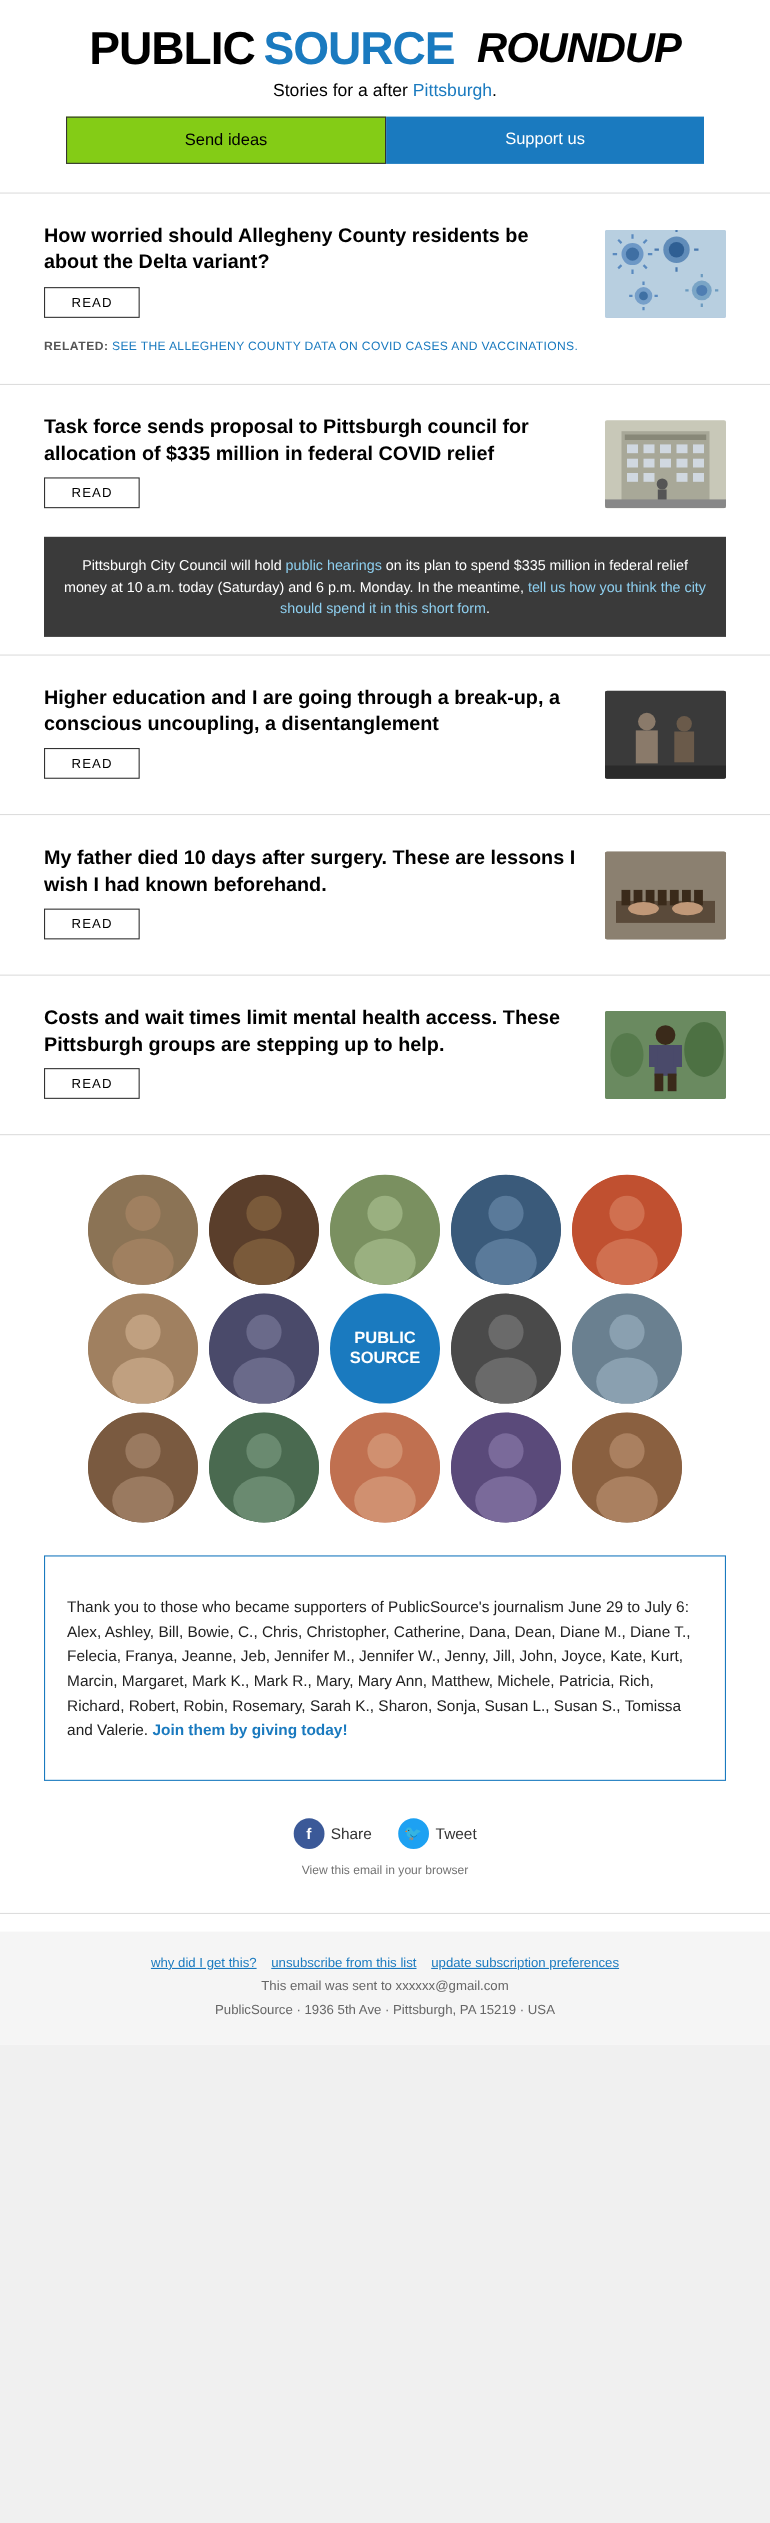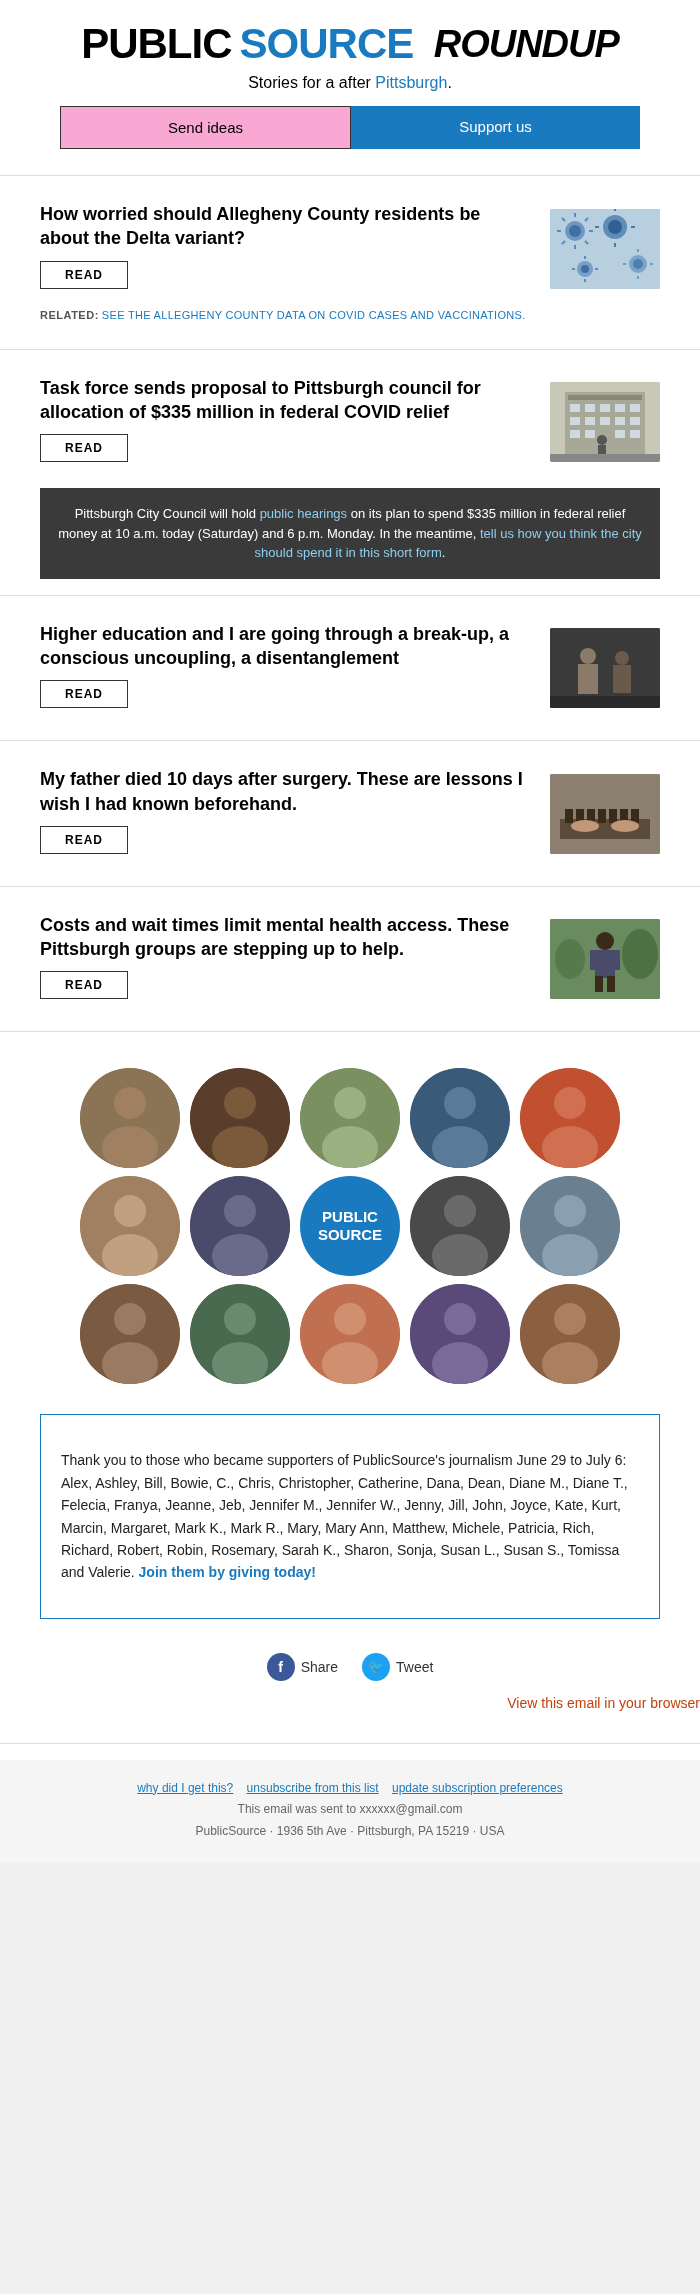--- a/index.html
+++ b/index.html
@@ -59,21 +59,21 @@
     }
     .nav-buttons {
       display: flex;
       border: none;
       margin: 0 40px;
     }
     .nav-btn-send {
       flex: 1;
       padding: 12px;
       border: 1.5px solid #333;
-      background: #f9a8d4;
+      background: #84cc16;
       font-size: 15px;
       cursor: pointer;
       text-align: center;
     }
     .nav-btn-support {
       flex: 1;
       padding: 12px;
       border: none;
       background: #1a7abf;
       color: #fff;
@@ -109,21 +109,21 @@
     }
     .read-btn {
       display: inline-block;
       padding: 6px 24px;
       border: 1.5px solid #333;
       background: #fff;
       font-size: 12px;
       letter-spacing: 1px;
       color: #000;
       cursor: pointer;
-      font-weight: 700;
+      font-weight: 400;
       text-transform: uppercase;
     }
     
     .img-placeholder {
       width: 110px;
       height: 80px;
       flex-shrink: 0;
       border-radius: 2px;
       overflow: hidden;
       position: relative;
@@ -237,24 +237,24 @@
       justify-content: center;
       font-size: 16px;
       font-weight: 700;
       color: #fff;
     }
     .fb-icon { background: #3b5998; }
     .tw-icon { background: #1da1f2; }
 
     
     .view-browser {
-      text-align: right;
+      text-align: center;
       padding: 6px 0 16px;
-      font-size: 14px;
-      color: #c2410c;
+      font-size: 11px;
+      color: #737373;
       cursor: pointer;
     }
 
     
     .footer {
       background: #f5f5f5;
       text-align: center;
       padding: 18px 20px 20px;
       font-size: 12px;
       color: #666;

